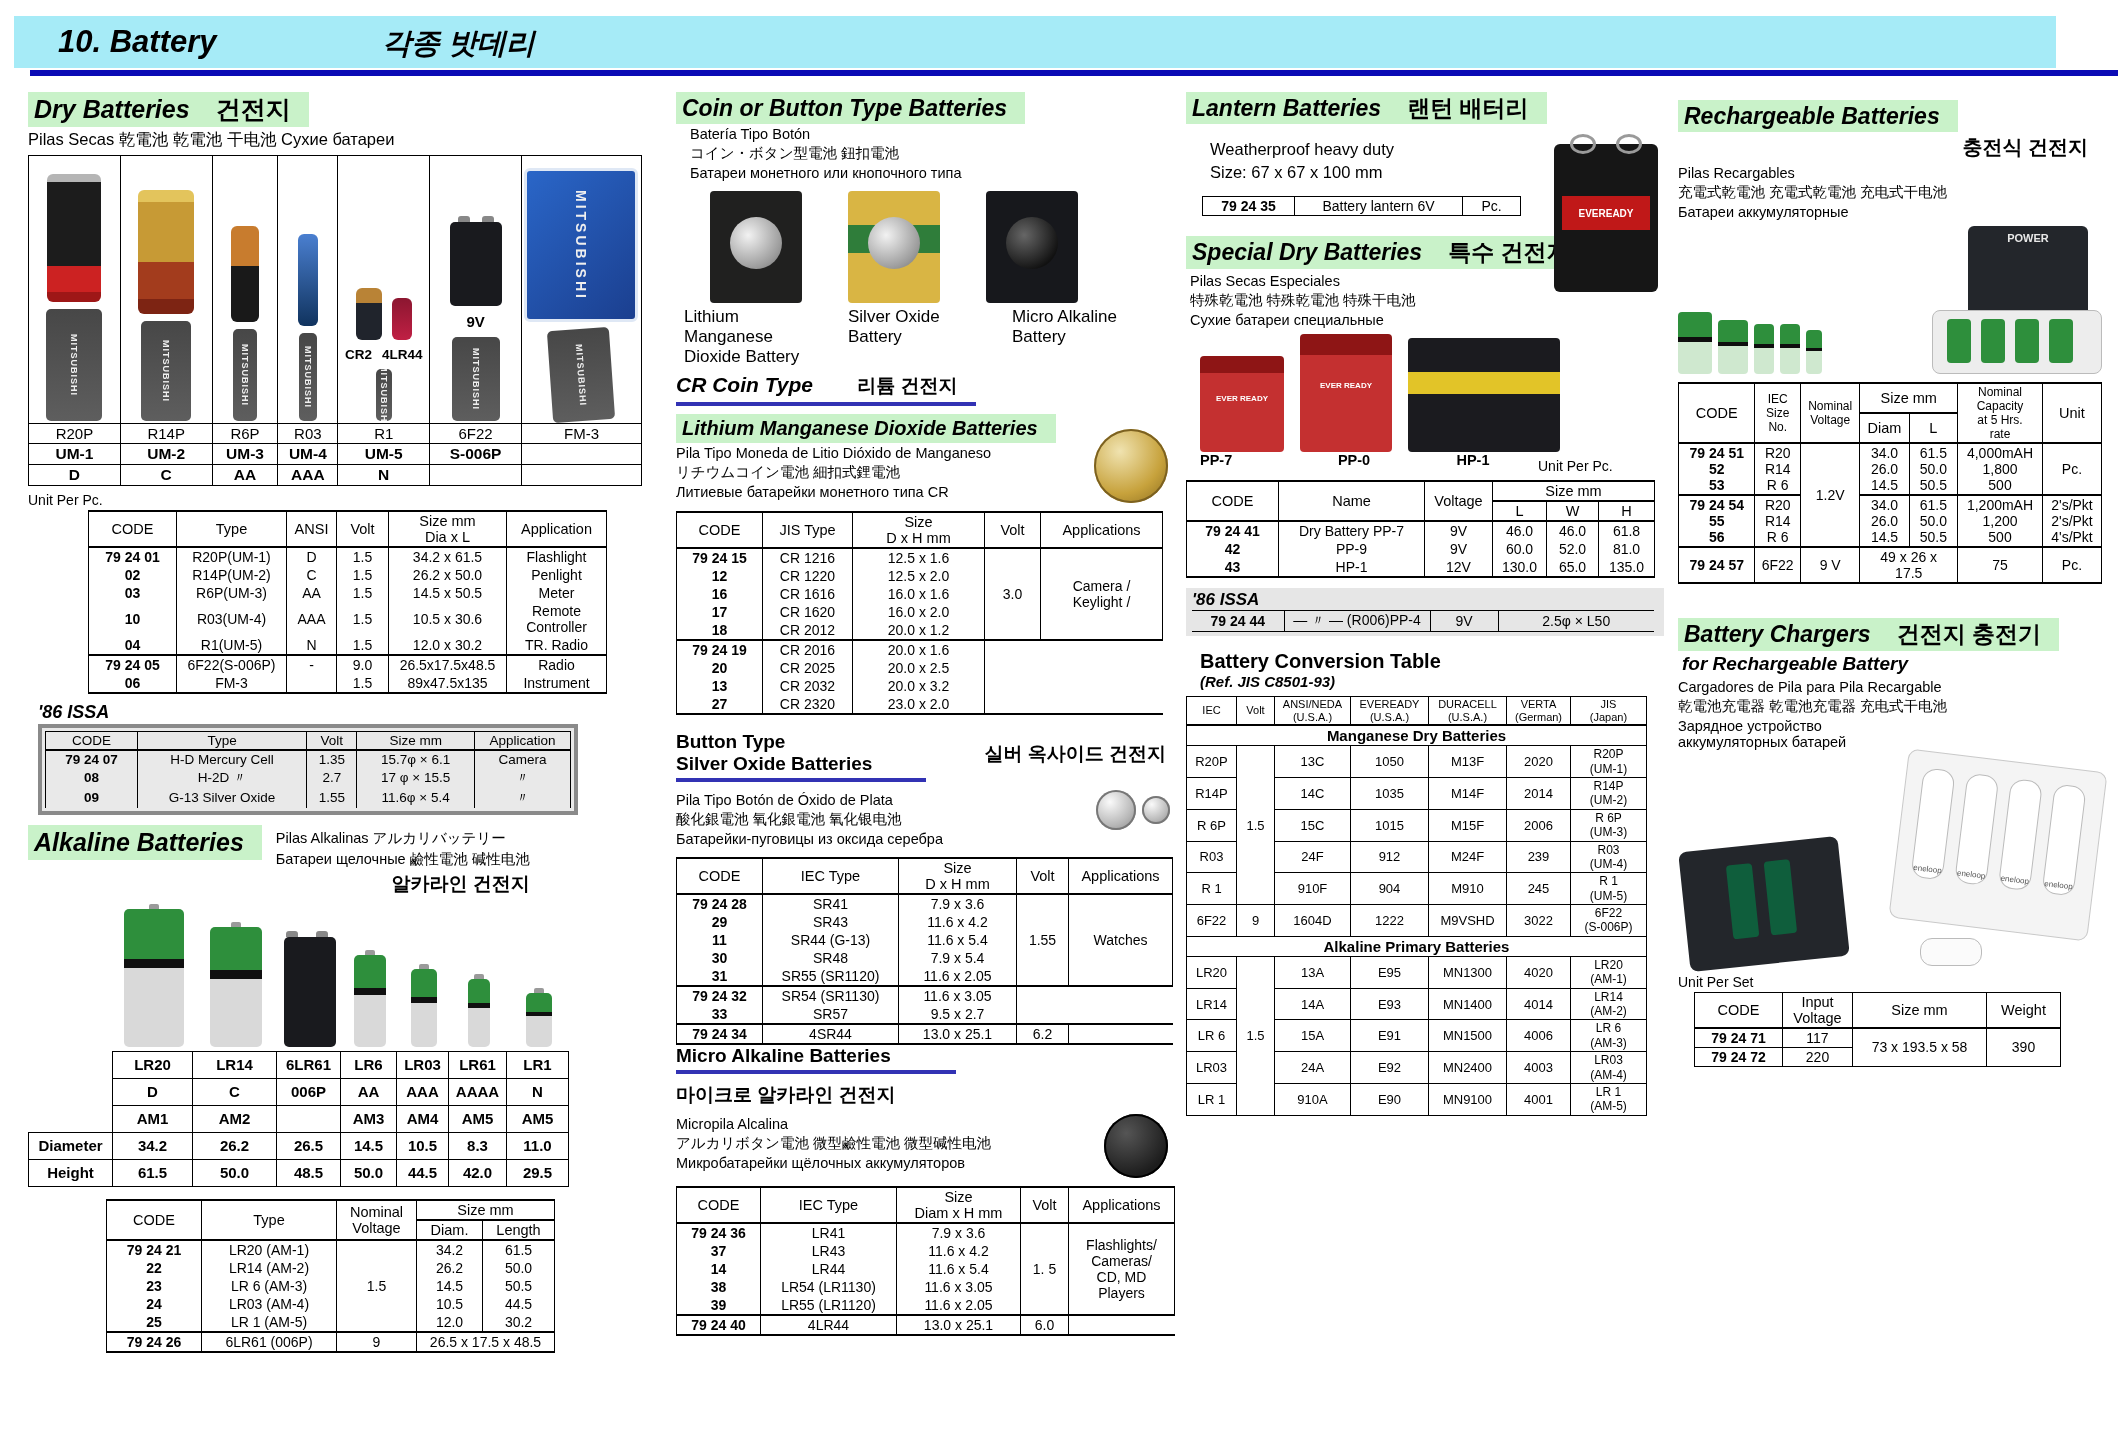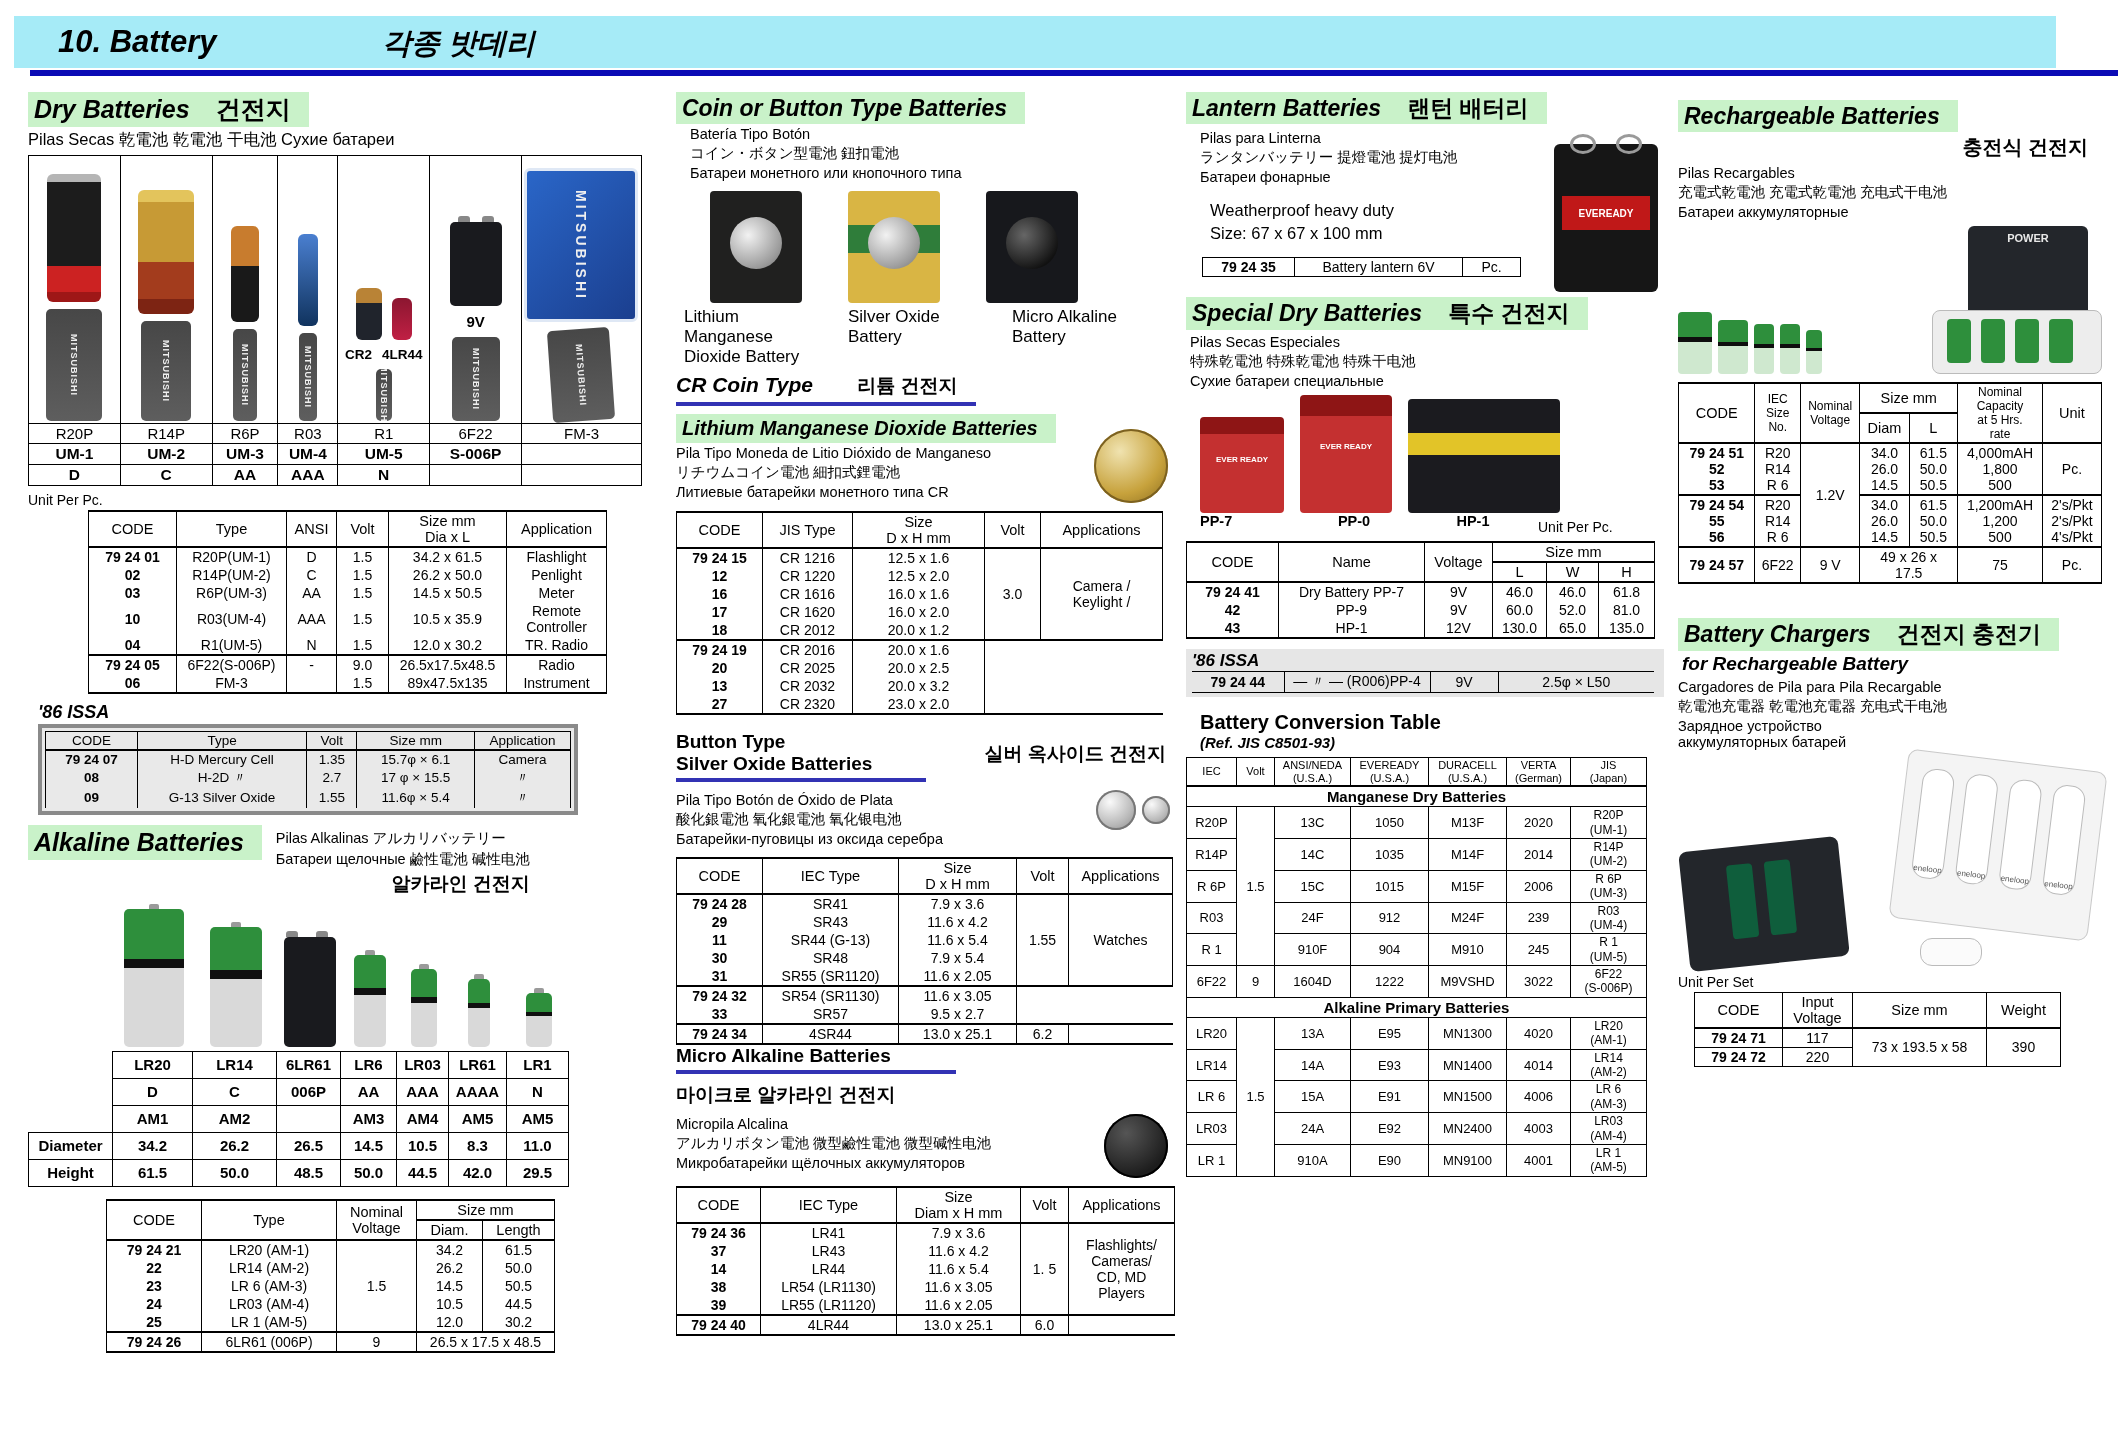--- a/index.html
+++ b/index.html
@@ -286,21 +286,21 @@
             <td>AA</td>
             <td>1.5</td>
             <td>14.5 x 50.5</td>
             <td class="l pl">Meter</td>
           </tr>
         <tr>
             <td class="code">10</td>
             <td class="l">R03(UM-4)</td>
             <td>AAA</td>
             <td>1.5</td>
-            <td>10.5 x 35.9</td>
+            <td>10.5 x 30.6</td>
             <td class="l pl">Remote
 Controller</td>
           </tr>
         <tr>
             <td class="code">04</td>
             <td class="l">R1(UM-5)</td>
             <td>N</td>
             <td>1.5</td>
             <td>12.0 x 30.2</td>
             <td class="l pl">TR. Radio</td>
@@ -813,25 +813,20 @@
     </table>
   </div>
 
   <div class="col" style="left:1186px;top:92px;width:478px;">
     <div class="hbar" style="font-size:23px;"><span>Lantern Batteries</span><span class="kr">랜턴 배터리</span></div>
     <div class="lanternphoto">
       <div class="spring" style="left:16px;"></div>
       <div class="spring" style="right:16px;"></div>
       <div class="band">EVEREADY</div>
     </div>
-    <div style="margin:6px 0 0 14px;width:330px;">
-      <div class="sub2">Pilas para Linterna</div>
-      <div class="sub2">ランタンバッテリー 提燈電池 提灯电池</div>
-      <div class="sub2">Батареи фонарные</div>
-    </div>
     <div class="sub" style="margin:16px 0 0 24px;">Weatherproof heavy duty</div>
     <div class="sub" style="margin:4px 0 0 24px;">Size: 67 x 67 x 100 mm</div>
     <table class="t" style="margin:14px 0 0 16px;">
       <colgroup>
           <col style="width:92px">
           <col style="width:168px">
           <col style="width:58px">
         </colgroup>
       <tbody>
           <tr>

